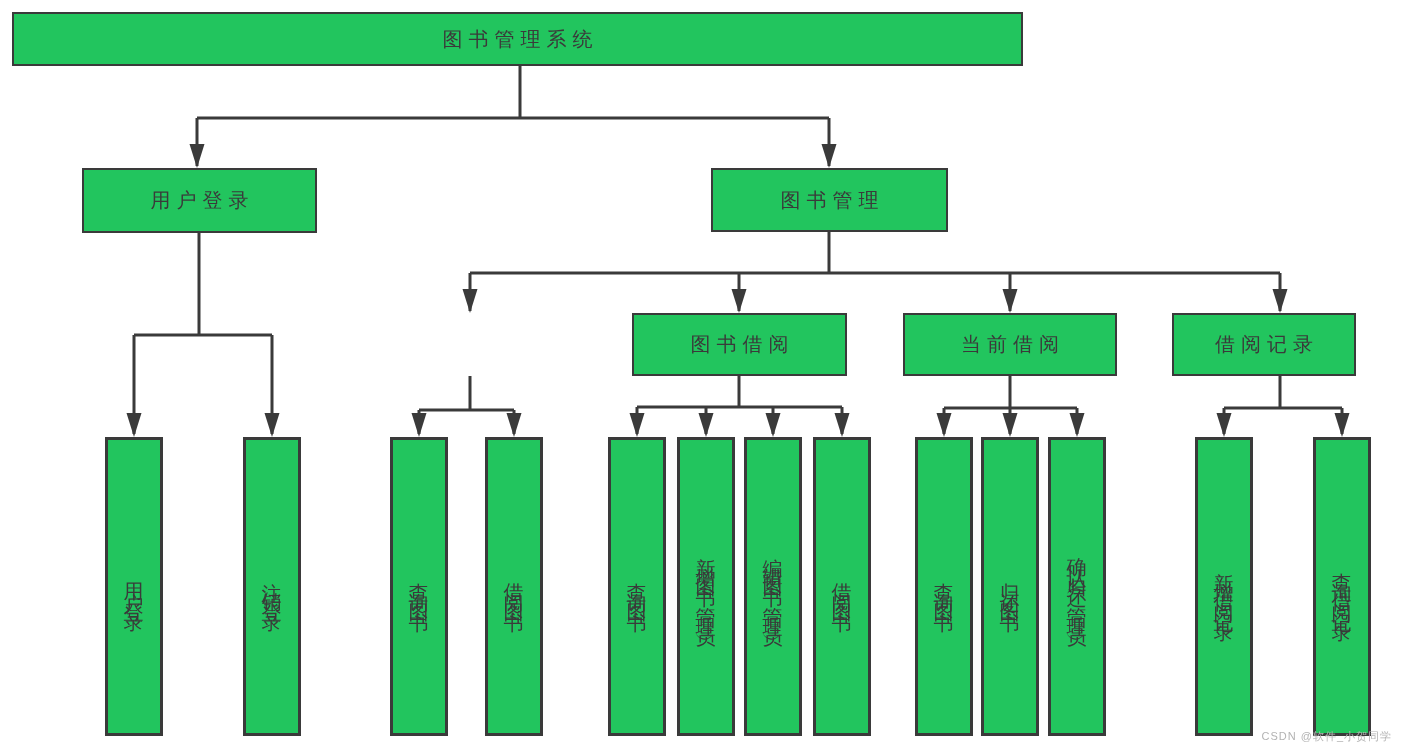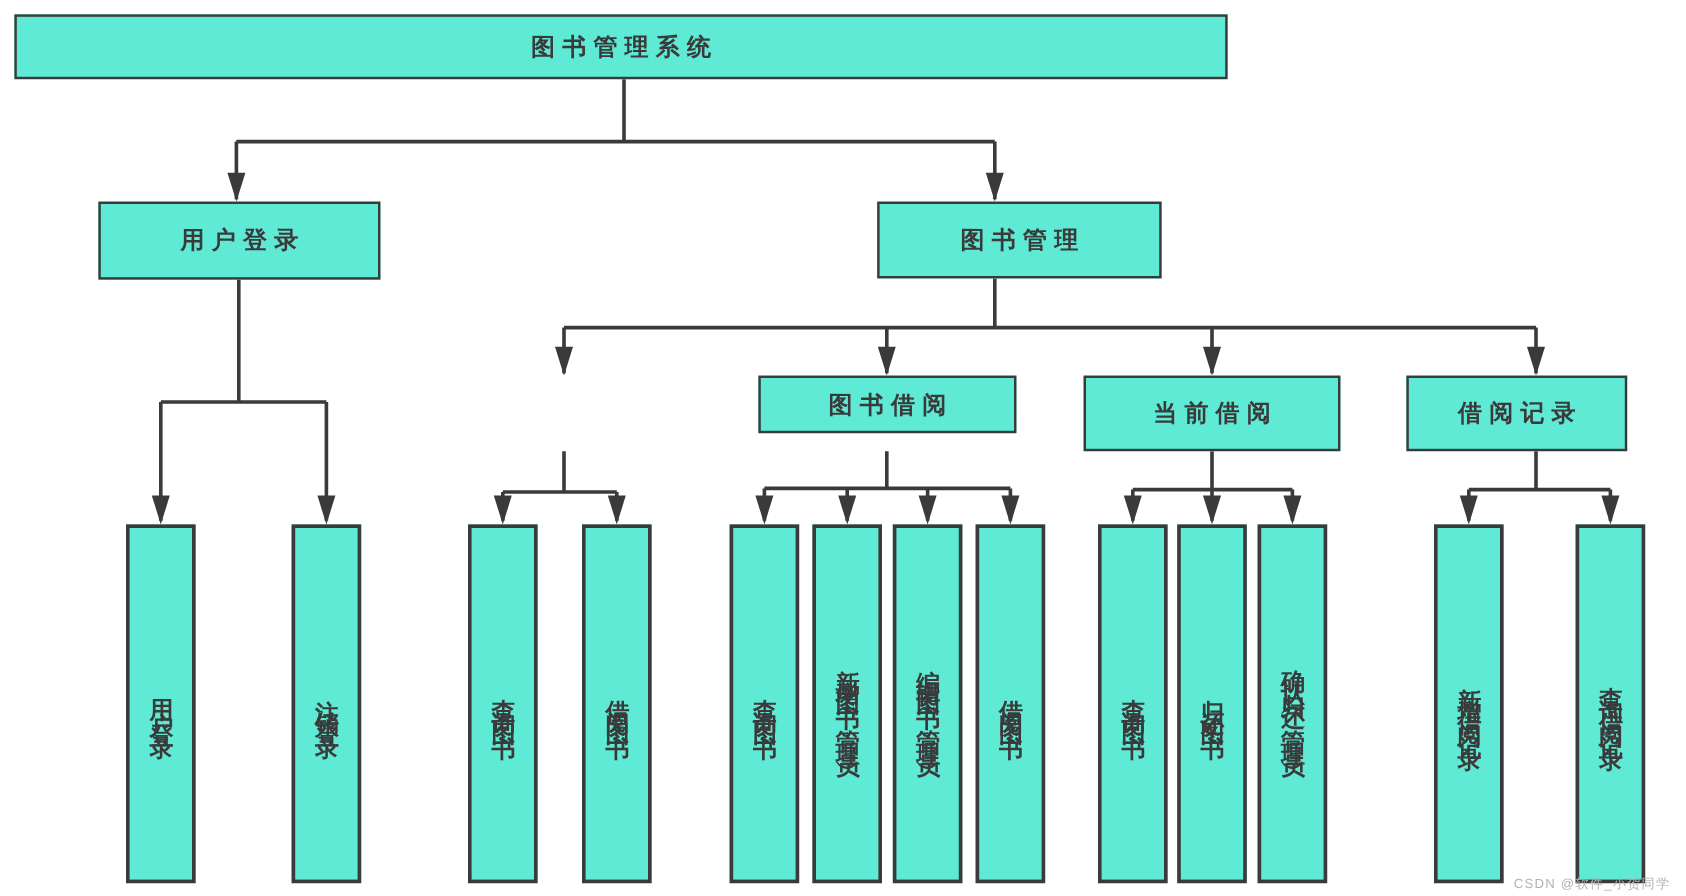--- a/index.html
+++ b/index.html
@@ -27,50 +27,49 @@
     stroke: #3a3a3a;
     stroke-width: 3;
   }
   svg.connectors .arrowheads polygon {
     fill: #3a3a3a;
     stroke: none;
   }
   .box {
     position: absolute;
     box-sizing: border-box;
-    background: #5eead4;
+    background: #22c55e;
     border: 2.5px solid #3a3a3a;
     display: flex;
     align-items: center;
     justify-content: center;
     font-size: 20px;
     letter-spacing: 6px;
     padding-left: 6px; 
     white-space: nowrap;
-    font-weight: bold;
   }
   .box.leaf {
     border-width: 3px;
     letter-spacing: 0;
     padding-left: 0;
     padding-top: 0;
   }
   .leaf .vtext {
     writing-mode: vertical-rl;
     text-orientation: mixed;
     font-size: 20px;
     letter-spacing: 10px;
     line-height: 1;
   }
   
   #root            { left: 12px;   top: 12px;  width: 1011px; height: 54px; }
   #n-user-login    { left: 82px;   top: 168px; width: 235px;  height: 65px; }
-  #n-book-mgmt     { left: 711px;  top: 168px; width: 237px;  height: 64px; margin-left: 20px; }
+  #n-book-mgmt     { left: 711px;  top: 168px; width: 237px;  height: 64px; }
   #n-new-book      { left: 363px;  top: 313px; width: 215px;  height: 63px; }
-  #n-book-borrow   { left: 632px;  top: 313px; width: 215px;  height: 48px; }
+  #n-book-borrow   { left: 632px;  top: 313px; width: 215px;  height: 63px; }
   #n-cur-borrow    { left: 903px;  top: 313px; width: 214px;  height: 63px; }
   #n-borrow-rec    { left: 1172px; top: 313px; width: 184px;  height: 63px; }
   .box.leaf        { top: 437px;   width: 58px; height: 299px; }
   #lf-0  { left: 105px; }
   #lf-1  { left: 243px; }
   #lf-2  { left: 390px; }
   #lf-3  { left: 485px; }
   #lf-4  { left: 608px; }
   #lf-5  { left: 677px; }
   #lf-6  { left: 744px; }

